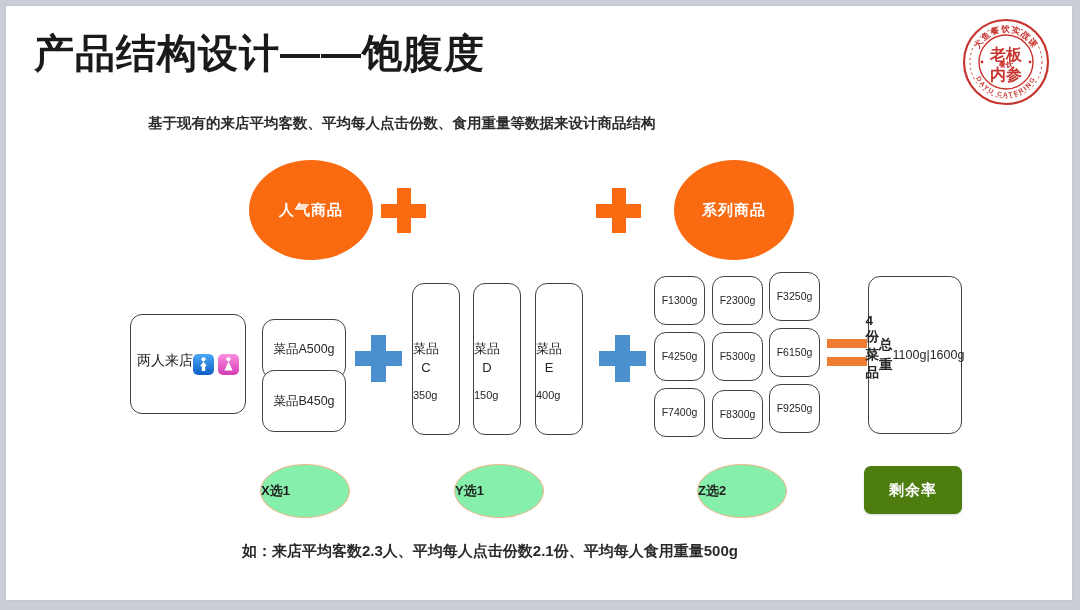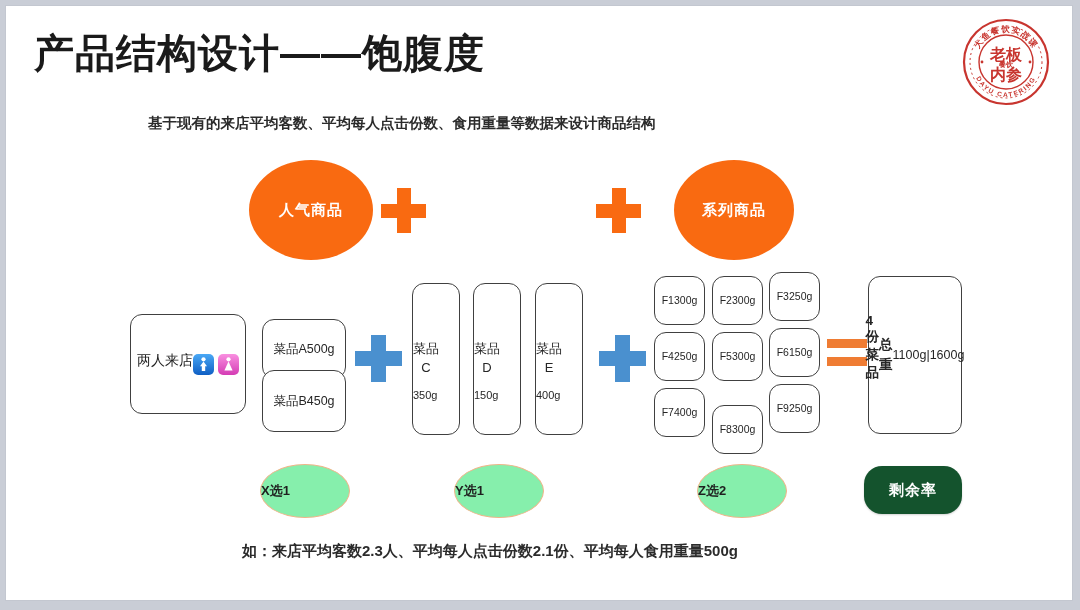--- a/index.html
+++ b/index.html
@@ -88,22 +88,22 @@
     position:absolute;
     border:1px solid #f0b489;
     border-radius:50%;
     background:#86efac;
     display:flex;align-items:center;justify-content:flex-start;
     font-size:13px;font-weight:bold;color:#1f1f1f;
   }
   
   .gbtn{
     position:absolute;
-    background:#14532d;
-    border-radius:18px;
+    background:#4d7c0f;
+    border-radius:7px;
     display:flex;align-items:center;justify-content:center;
     color:#ffffff;font-size:15px;font-weight:bold;letter-spacing:1px;
     box-shadow:0 1px 2px rgba(0,0,0,.18);
   }
 </style>
 </head>
 <body>
 
 <div class="slide">
 
@@ -246,21 +246,21 @@
   </div>
   <div class="rbox small" style="left:763px;top:322px;width:51px;height:49px;">
     <div class="ln">F6</div>
     <div class="ln">150g</div>
   </div>
 
   <div class="rbox small" style="left:648px;top:382px;width:51px;height:49px;">
     <div class="ln">F7</div>
     <div class="ln">400g</div>
   </div>
-  <div class="rbox small" style="left:706px;top:399px;width:51px;height:49px;border-radius:12px;">
+  <div class="rbox small" style="left:706px;top:384px;width:51px;height:49px;border-radius:12px;">
     <div class="ln">F8</div>
     <div class="ln">300g</div>
   </div>
   <div class="rbox small" style="left:763px;top:378px;width:51px;height:49px;">
     <div class="ln">F9</div>
     <div class="ln">250g</div>
   </div>
 
   <div class="oeq" style="left:821px;top:333px;width:40px;height:30px;">
     <div class="bar" style="top:0;"></div>

